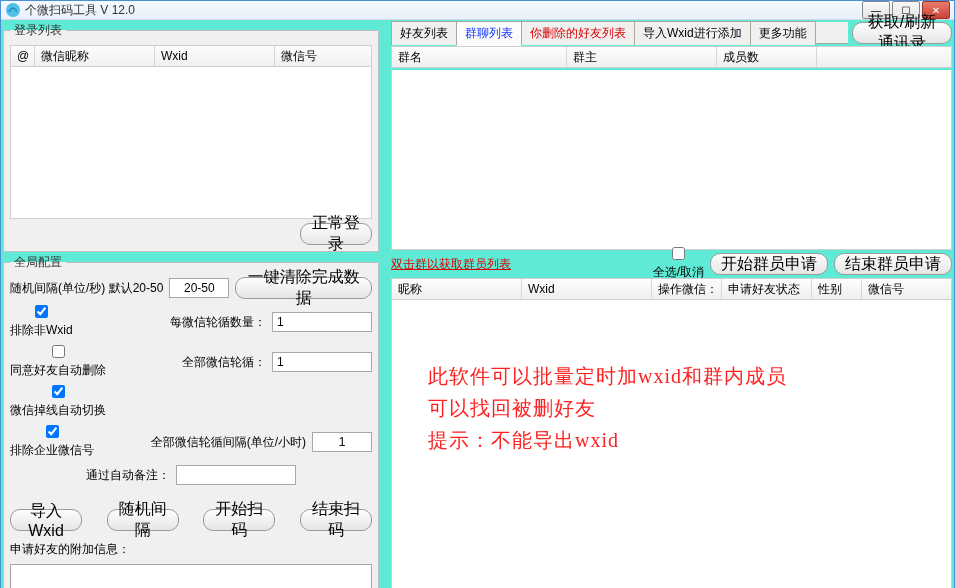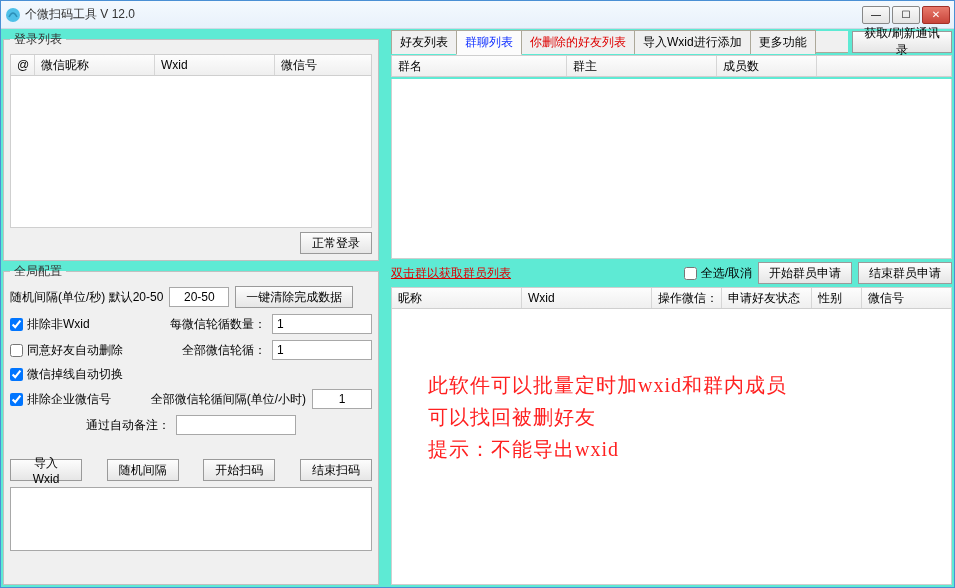--- a/index.html
+++ b/index.html
@@ -89,24 +89,24 @@
 }
 .table-body {
   background: #fff;
   border: 1px solid #cfcfcf;
   border-top: none;
 }
 .login-table { height: 152px; }
 .btn {
   border: 1px solid #9a9a9a;
   background: linear-gradient(#fdfdfd,#e6e6e6);
-  border-radius: 0;
+  border-radius: 10px;
   padding: 2px 10px;
   cursor: pointer;
-  font-size: 12px;
+  font-size: 16px;
   height: 22px;
   display: inline-flex;
   align-items: center;
   justify-content: center;
 }
 .row { display: flex; align-items: center; gap: 6px; margin-bottom: 6px; }
 .row label { white-space: nowrap; }
 input[type=text] {
   border: 1px solid #a8a8a8;
   height: 20px;
@@ -164,21 +164,21 @@
 .overlay-text {
   position: absolute;
   top: 60px;
   left: 36px;
   color: #ff2020;
   font-family: "SimSun","宋体",serif;
   font-size: 20px;
   line-height: 32px;
   letter-spacing: 1px;
 }
-.cb { display:inline-flex; align-items:center; gap:4px;}
+.cb { display:inline-flex; align-items:center; gap:4px;flex-direction:column;}
 .right-lower { flex:1; display:flex; flex-direction:column; }
 .right-lower .table-head .col:last-child { border-right:none;}
 .config-area input[type=text]{ text-align:center;}
 .textarea-big {
   width: 100%;
   height: 64px;
   border:1px solid #a8a8a8;
   background:#fff;
   resize:none;
   font-size:12px;
@@ -274,20 +274,23 @@
           <input type="text" style="width: 120px;" value="">
         </div>
 
         <div class="row" style="margin-top:24px;justify-content:space-between">
           <button class="btn" style="width:72px">导入Wxid</button>
           <button class="btn" style="width:72px">随机间隔</button>
           <button class="btn" style="width:72px">开始扫码</button>
           <button class="btn" style="width:72px">结束扫码</button>
         </div>
 
+        <div class="row" style="margin-top:10px">
+          <label>申请好友的附加信息：</label>
+        </div>
         <textarea class="textarea-big" style=""></textarea>
 
       </fieldset>
     </div>
 
     <div class="right-panel">
 
       <div class="right-top">
         <div class="tabs-wrap">
           <div class="tabs">

